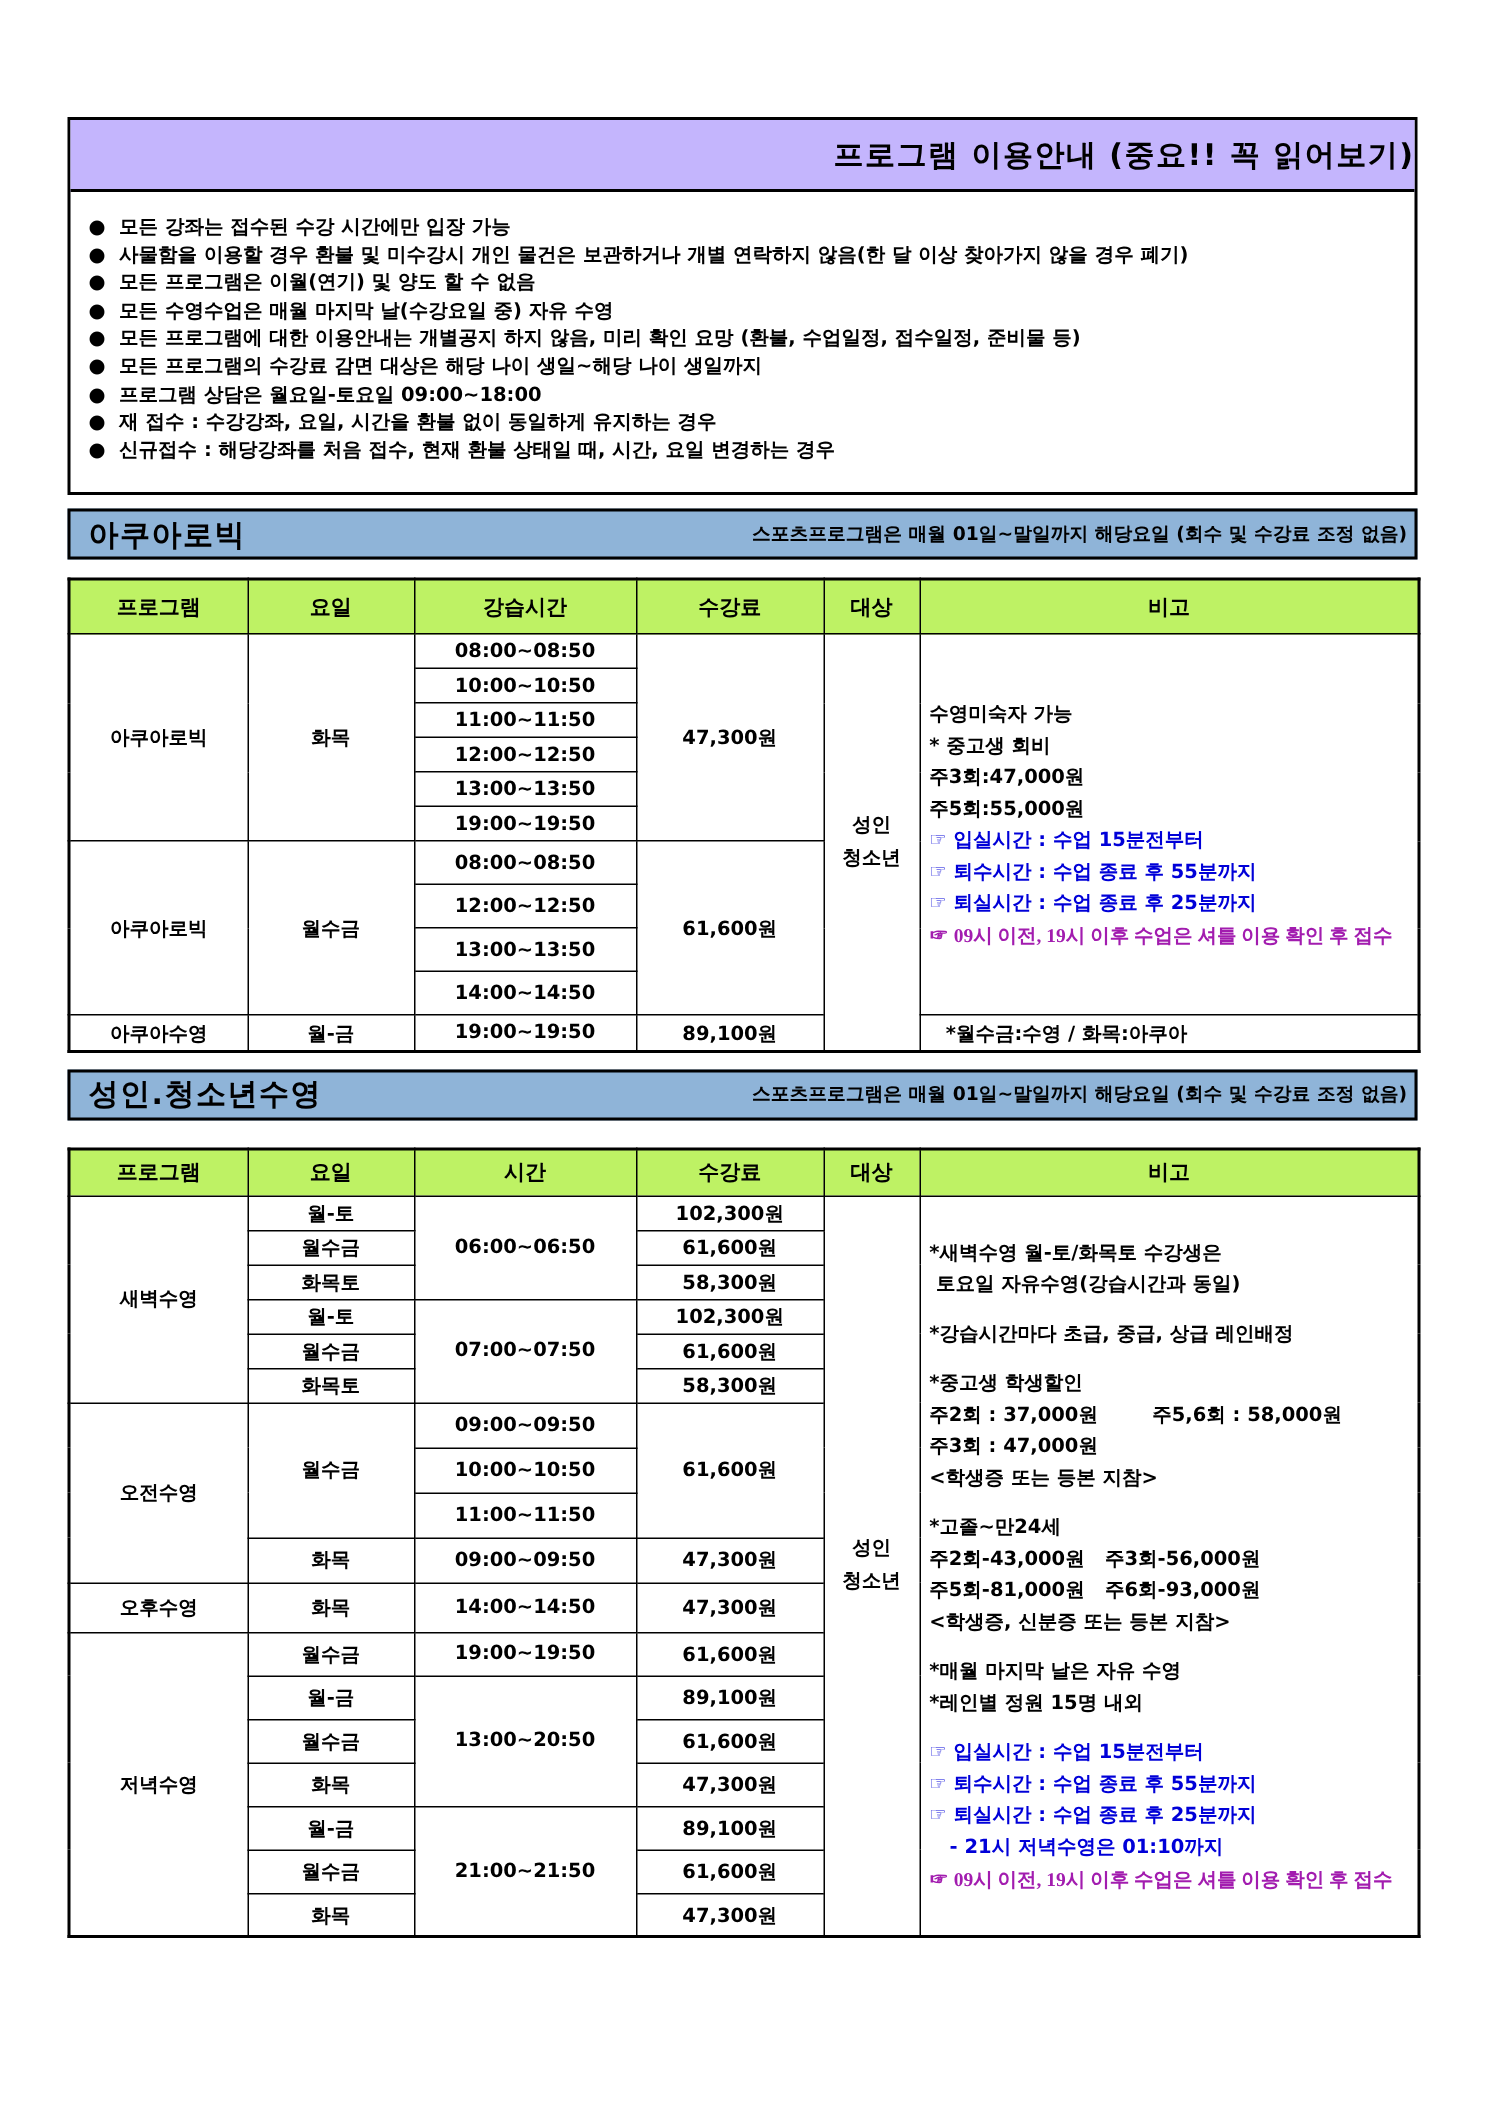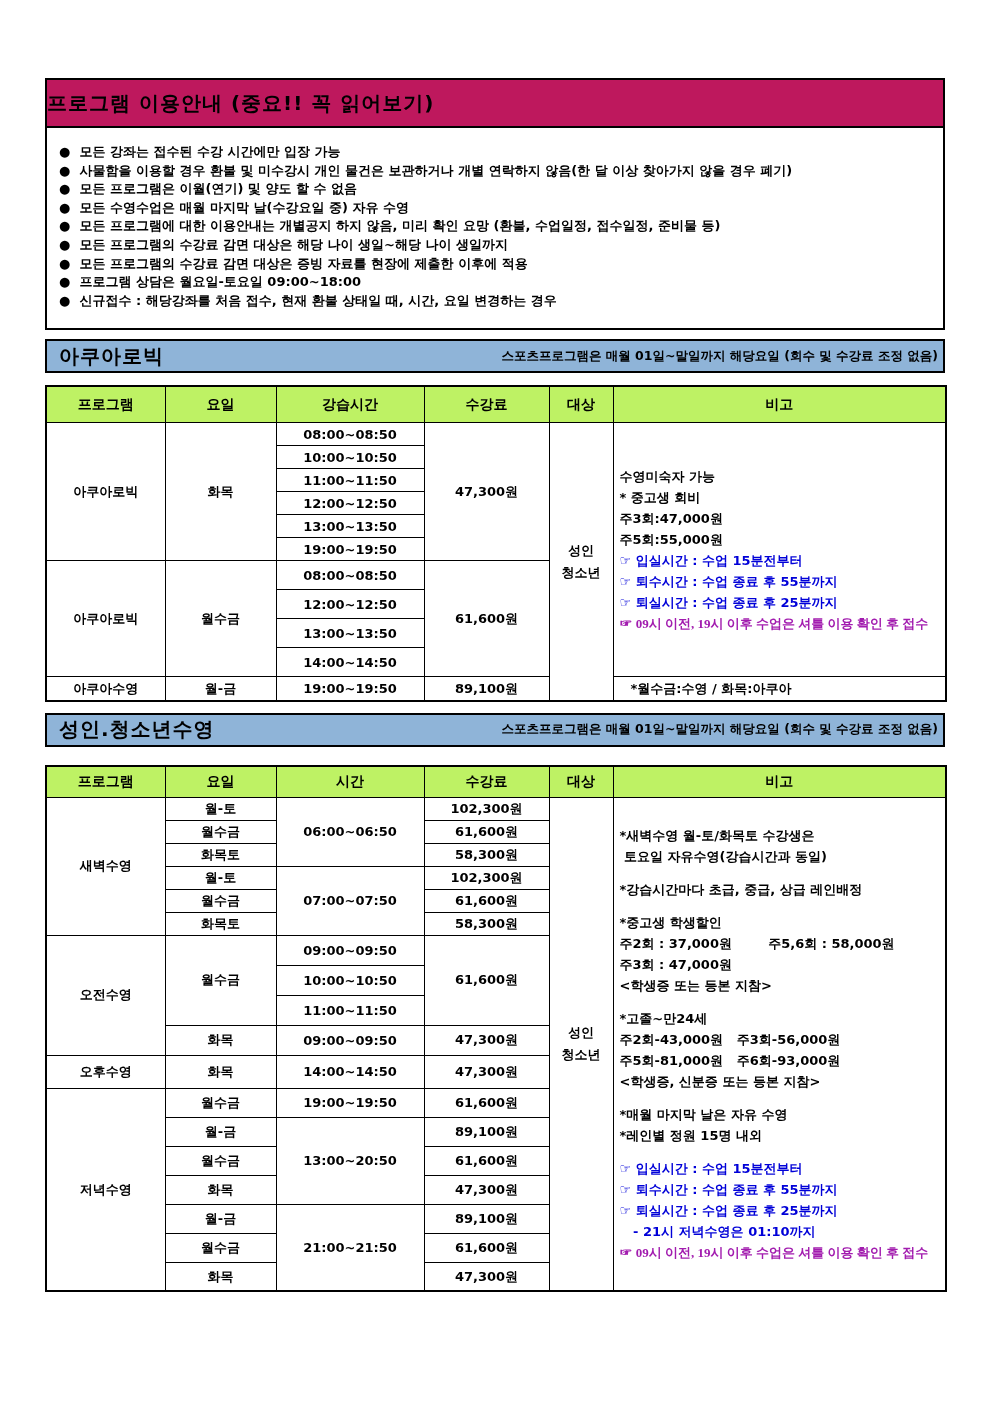--- a/index.html
+++ b/index.html
@@ -1,21 +1,21 @@
 <!DOCTYPE html>
 <html><head>
 <meta charset="utf-8">
 <style>
   html,body{margin:0;padding:0;background:#fff;}
   body{width:992px;height:1403px;position:relative;font-family:"DejaVu Sans","Liberation Sans",sans-serif;font-weight:bold;color:#000;}
   .page{position:absolute;left:45px;top:78px;width:900px;}
 
   
   .notice{border:2px solid #000;background:#fff;}
-  .notice-title{background:#be185d;border-bottom:2px solid #000;height:46px;line-height:46px;text-align:left;font-size:20px;letter-spacing:1px;}
+  .notice-title{background:#c4b5fd;border-bottom:2px solid #000;height:46px;line-height:46px;text-align:right;font-size:20px;letter-spacing:1px;}
   .notice-body{padding:15px 10px 18px 12px;}
   .bullet{font-size:13px;line-height:18.6px;white-space:pre-wrap;}
 
   
   .section-bar{margin-top:9px;border:2px solid #000;background:#8fb4d8;height:30px;display:flex;align-items:center;justify-content:space-between;}
   .section-bar .stitle{font-size:20px;padding-left:12px;letter-spacing:1px;}
   .section-bar .snote{font-size:12.5px;padding-right:5px;}
   .gap1{margin-top:12px;}
   .gap2{margin-top:18px;}
 
@@ -40,22 +40,22 @@
 
   <div class="notice">
     <div class="notice-title">프로그램 이용안내 (중요!! 꼭 읽어보기)</div>
     <div class="notice-body">
       <div class="bullet">●  모든 강좌는 접수된 수강 시간에만 입장 가능</div>
       <div class="bullet">●  사물함을 이용할 경우 환불 및 미수강시 개인 물건은 보관하거나 개별 연락하지 않음(한 달 이상 찾아가지 않을 경우 폐기)</div>
       <div class="bullet">●  모든 프로그램은 이월(연기) 및 양도 할 수 없음</div>
       <div class="bullet">●  모든 수영수업은 매월 마지막 날(수강요일 중) 자유 수영</div>
       <div class="bullet">●  모든 프로그램에 대한 이용안내는 개별공지 하지 않음, 미리 확인 요망 (환불, 수업일정, 접수일정, 준비물 등)</div>
       <div class="bullet">●  모든 프로그램의 수강료 감면 대상은 해당 나이 생일~해당 나이 생일까지</div>
-      <div class="bullet">●  모든 프로그램의 수강료 감면 대상은 증빙 자료를 현장에 제출한 이후에 적용</div>
       <div class="bullet">●  프로그램 상담은 월요일-토요일 09:00~18:00</div>
+      <div class="bullet">●  재 접수 : 수강강좌, 요일, 시간을 환불 없이 동일하게 유지하는 경우</div>
       <div class="bullet">●  신규접수 : 해당강좌를 처음 접수, 현재 환불 상태일 때, 시간, 요일 변경하는 경우</div>
     </div>
   </div>
 
   <div class="section-bar">
     <span class="stitle">아쿠아로빅</span>
     <span class="snote">스포츠프로그램은 매월 01일~말일까지 해당요일 (회수 및 수강료 조정 없음)</span>
   </div>
 
   <table class="gap1 t1">

